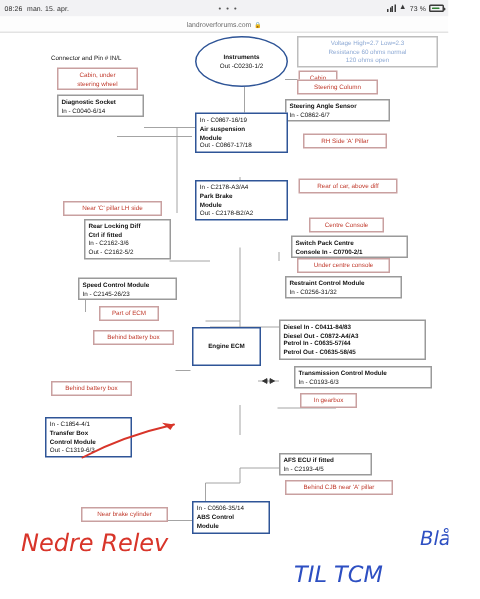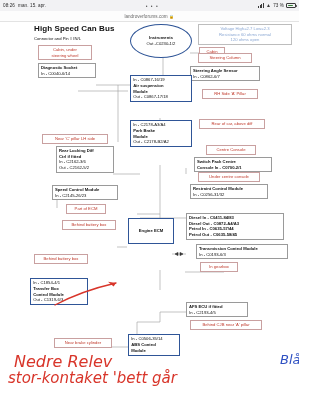--- a/index.html
+++ b/index.html
@@ -234,21 +234,20 @@
         <path d="M118,325 L128,325"></path>
         <path d="M110,325 L118,325"></path>
       </g>
       <g stroke="#333" stroke-width="0.6" fill="#333">
 
         <path d="M175,232 l3,-1.6 v3.2 z"></path>
         <path d="M183,232 l-3,-1.6 v3.2 z"></path>
       </g>
     </svg>
 
-    <div class="title" style="left:34px; top:2px;">High Speed Can Bus</div>
     <div class="subtitle" style="left:34px; top:14px;">Connector and Pin # IN/L</div>
 
     <div class="volt" style="left:198px; top:2px; width:94px;">
       <div class="ln">Voltage High=2.7   Low=2.3</div>
       <div class="ln">Resistance 60 ohms normal</div>
       <div class="ln">120 ohms open</div>
     </div>
 
     <div class="ellipse" style="left:130px; top:2px; width:62px; height:34px;">
       <div class="b">Instruments</div>
@@ -398,18 +397,18 @@
   <div id="bottombar"></div>
 
   <div id="hand">
 
     <svg style="position:absolute;left:0;top:0;width:299px;height:399px;">
       <path d="M55,305 C72,296 94,288 116,283" stroke="#d8352a" stroke-width="1.3" fill="none" stroke-linecap="round"></path>
       <path d="M116,283 l-8,-1.2 l5.6,4.8 z" fill="#d8352a"></path>
     </svg>
 
     <div class="hw hw-red" style="left:14px; top:352px; font-size:16px;">Nedre Relev</div>
-    <div class="hw hw-red" style="left:8px; top:369px; font-size:15px;">stor-kontaket 'bett går</div>
 
     <div class="hw hw-blue" style="left:236px; top:352px; font-size:13px;margin-left:44px;">Blå</div>
+    <div class="hw hw-blue" style="left:196px; top:374px; font-size:15px;">TIL TCM</div>
   </div>
 
 </div>
 
 </body></html>

